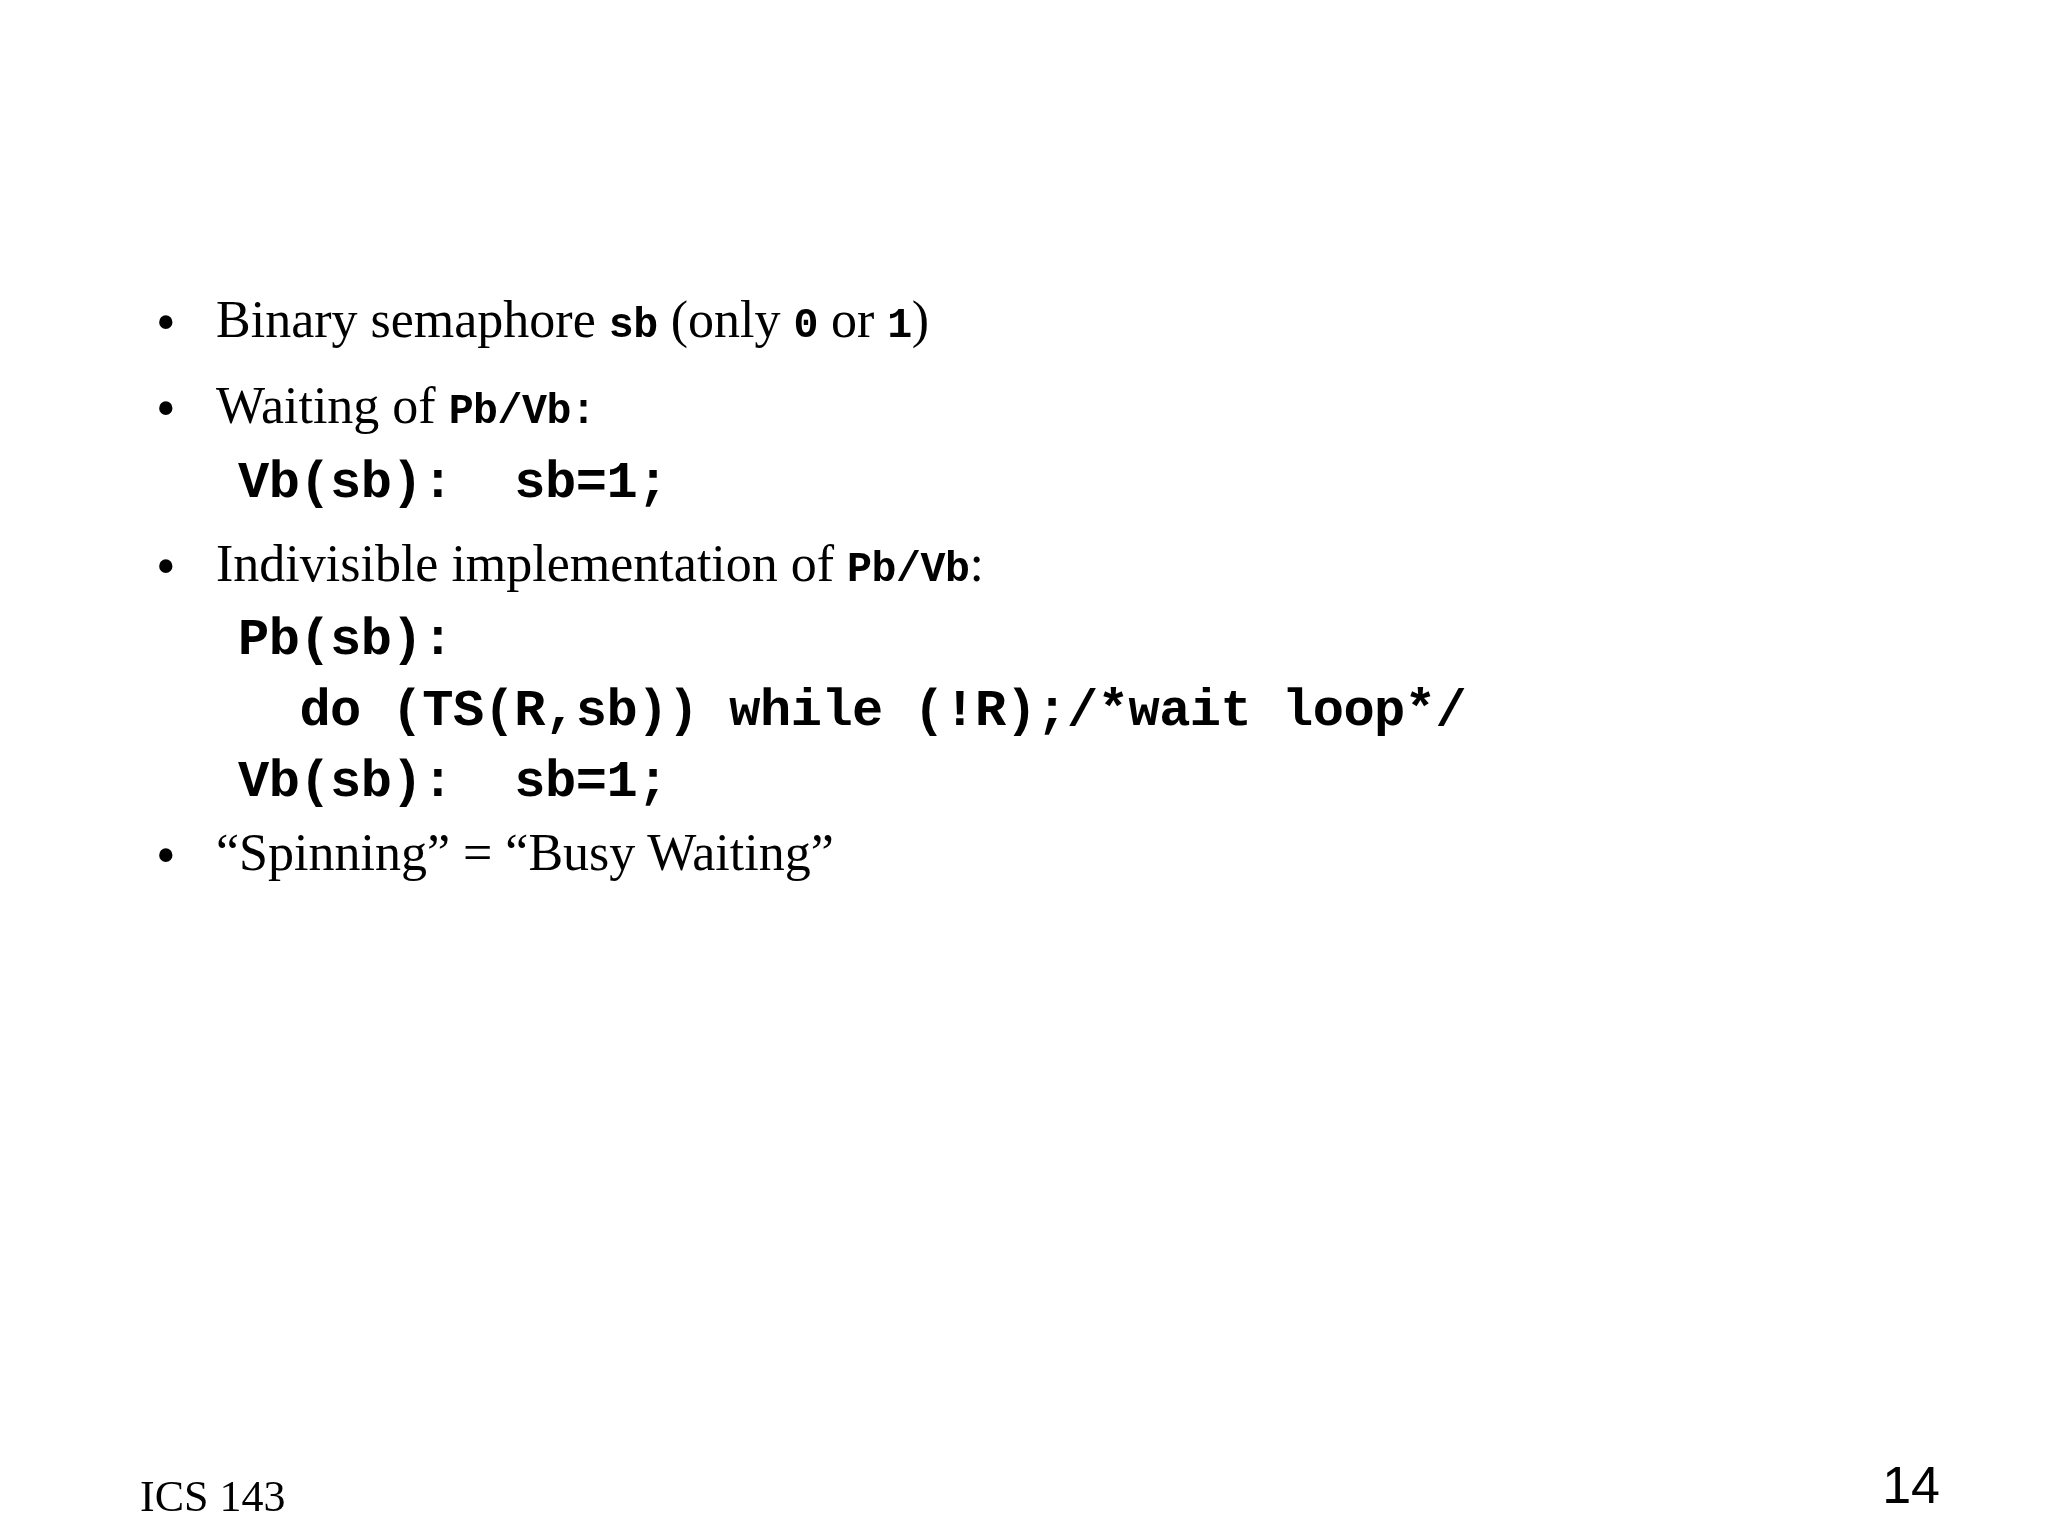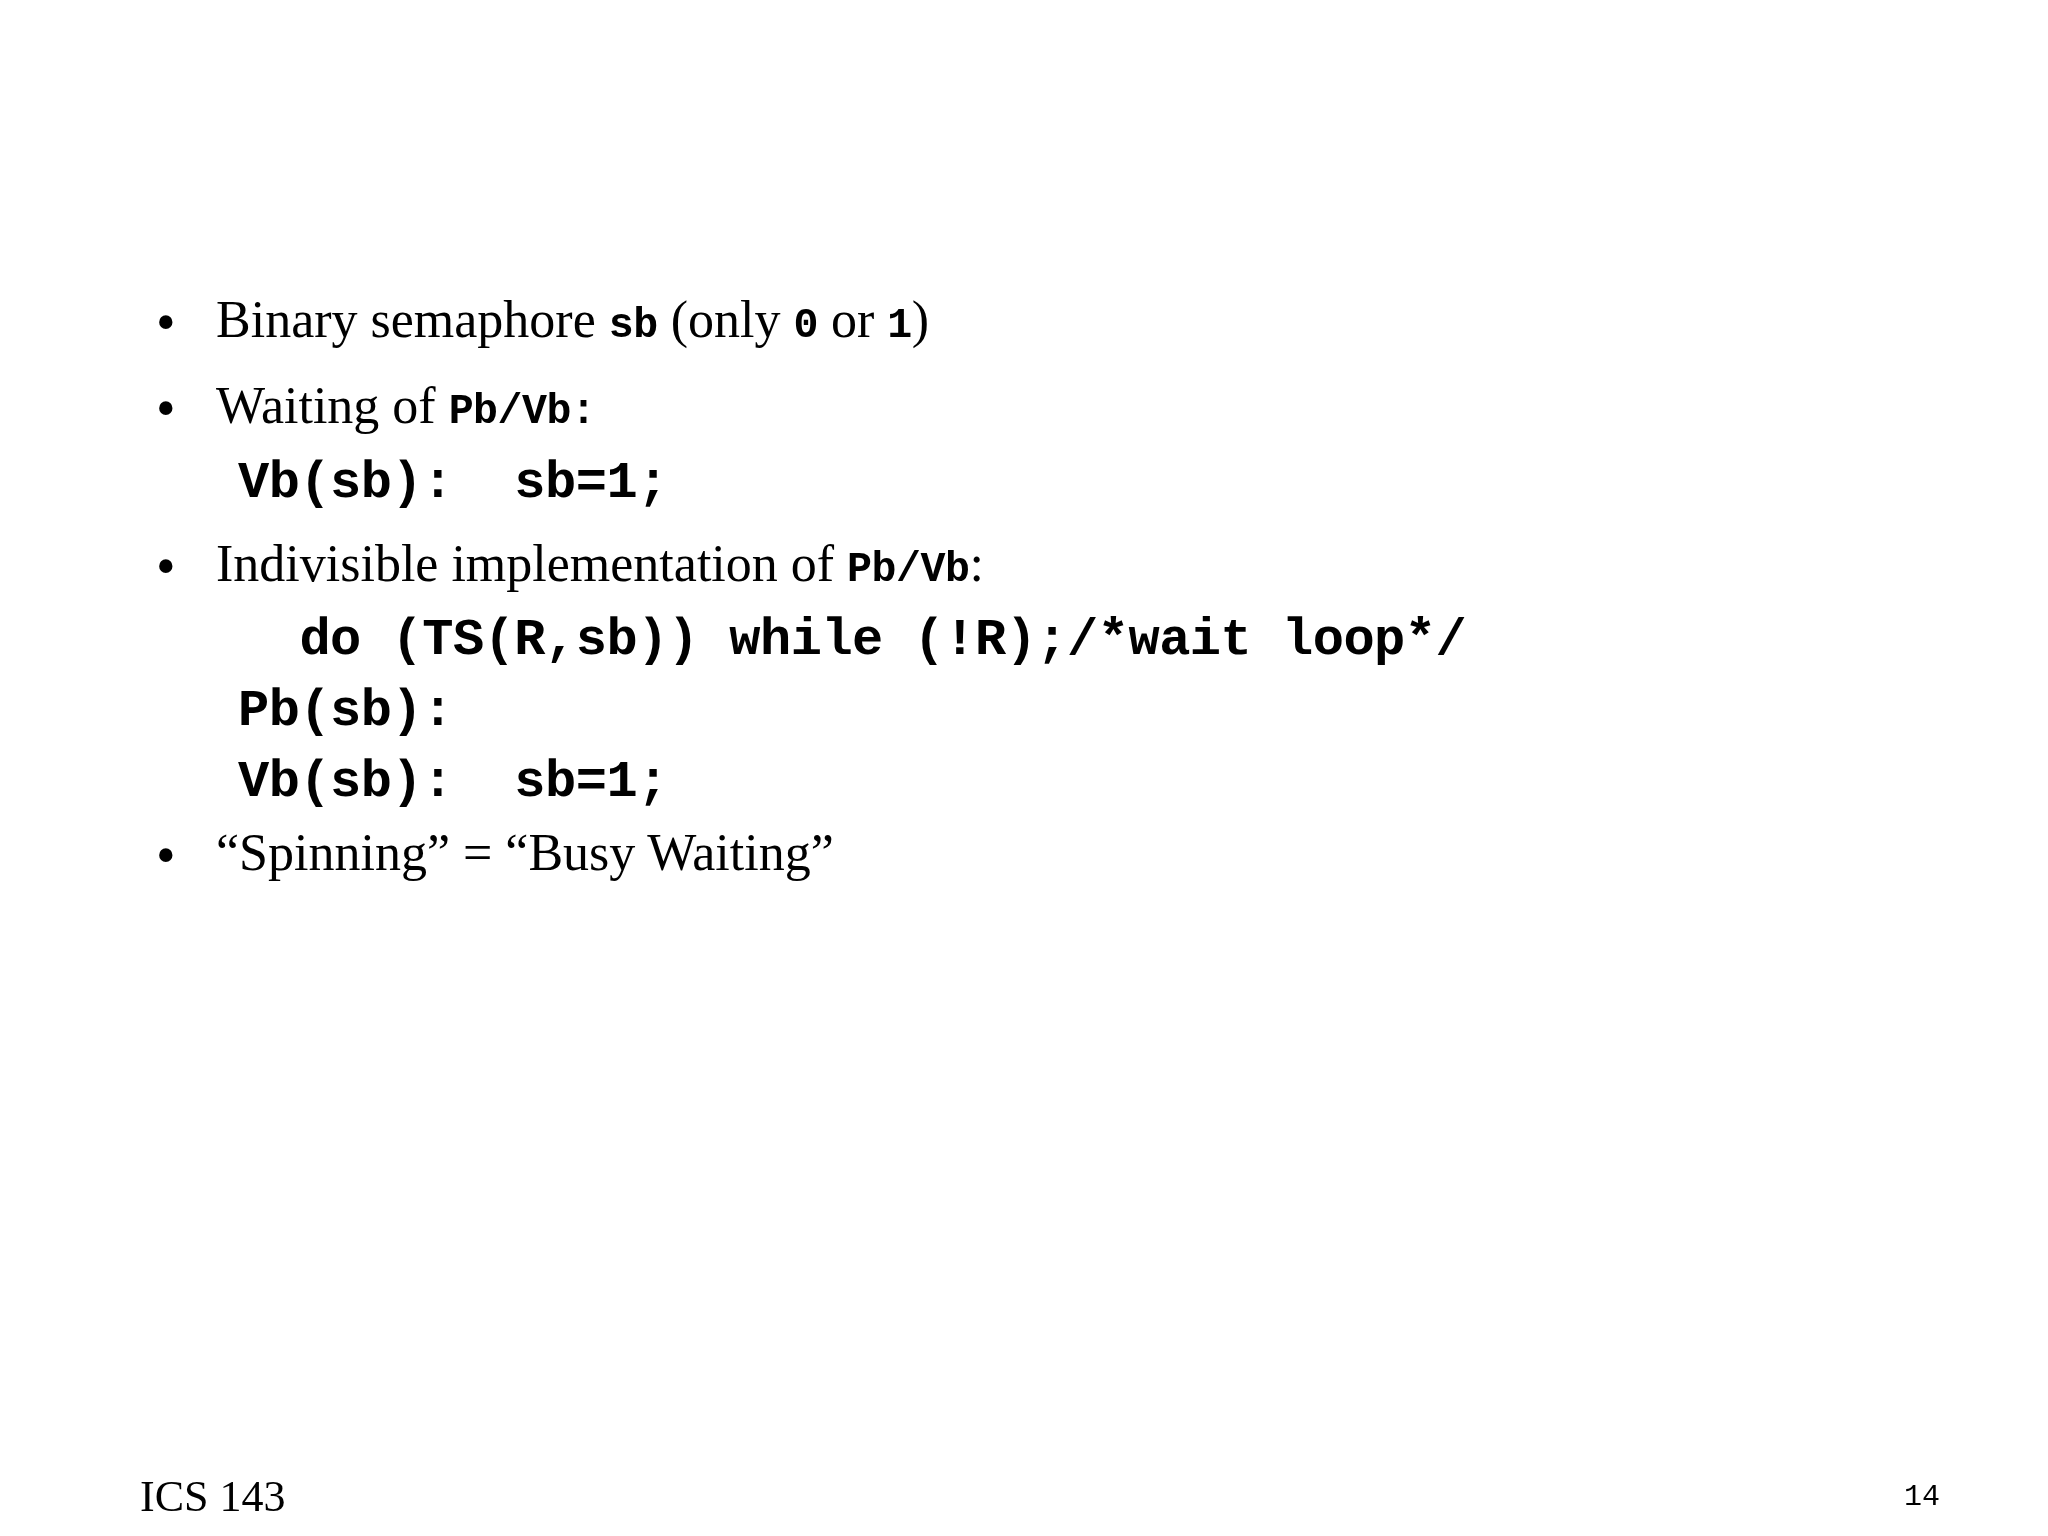--- a/index.html
+++ b/index.html
@@ -109,22 +109,22 @@
     left: 140px;
     bottom: 15px;
     font-family: "Liberation Serif", "DejaVu Serif", serif;
     font-size: 44px;
     line-height: 1.1;
   }
   .footer-right {
     position: absolute;
     right: 108px;
     bottom: 22px;
-    font-family: Liberation Mono, monospace;
-    font-size: 30px;
+    font-family: Liberation Sans, sans-serif;
+    font-size: 52px;
     line-height: 1.1;
   }
 </style>
 </head>
 <body>
 
 <div class="slide">
 
 
   <div class="body-area">
@@ -143,22 +143,22 @@
 
     <div class="code-line">Vb(sb):  sb=1;</div>
 
     <div class="spacer-sm"></div>
 
     <div class="bullet-row">
       <span class="bullet-mark">•</span>
       <span class="bullet-text"><span>Indivisible implementation of </span><span class="mono">Pb/Vb</span><span>:</span></span>
     </div>
 
+    <div class="code-line">Pb(sb):</div>
     <div class="code-line">  do (TS(R,sb)) while (!R);/*wait loop*/</div>
-    <div class="code-line">Pb(sb):</div>
     <div class="code-line">Vb(sb):  sb=1;</div>
 
 
     <div class="bullet-row">
       <span class="bullet-mark">•</span>
       <span class="bullet-text">“Spinning” = “Busy Waiting”</span>
     </div>
 
   </div>
 

